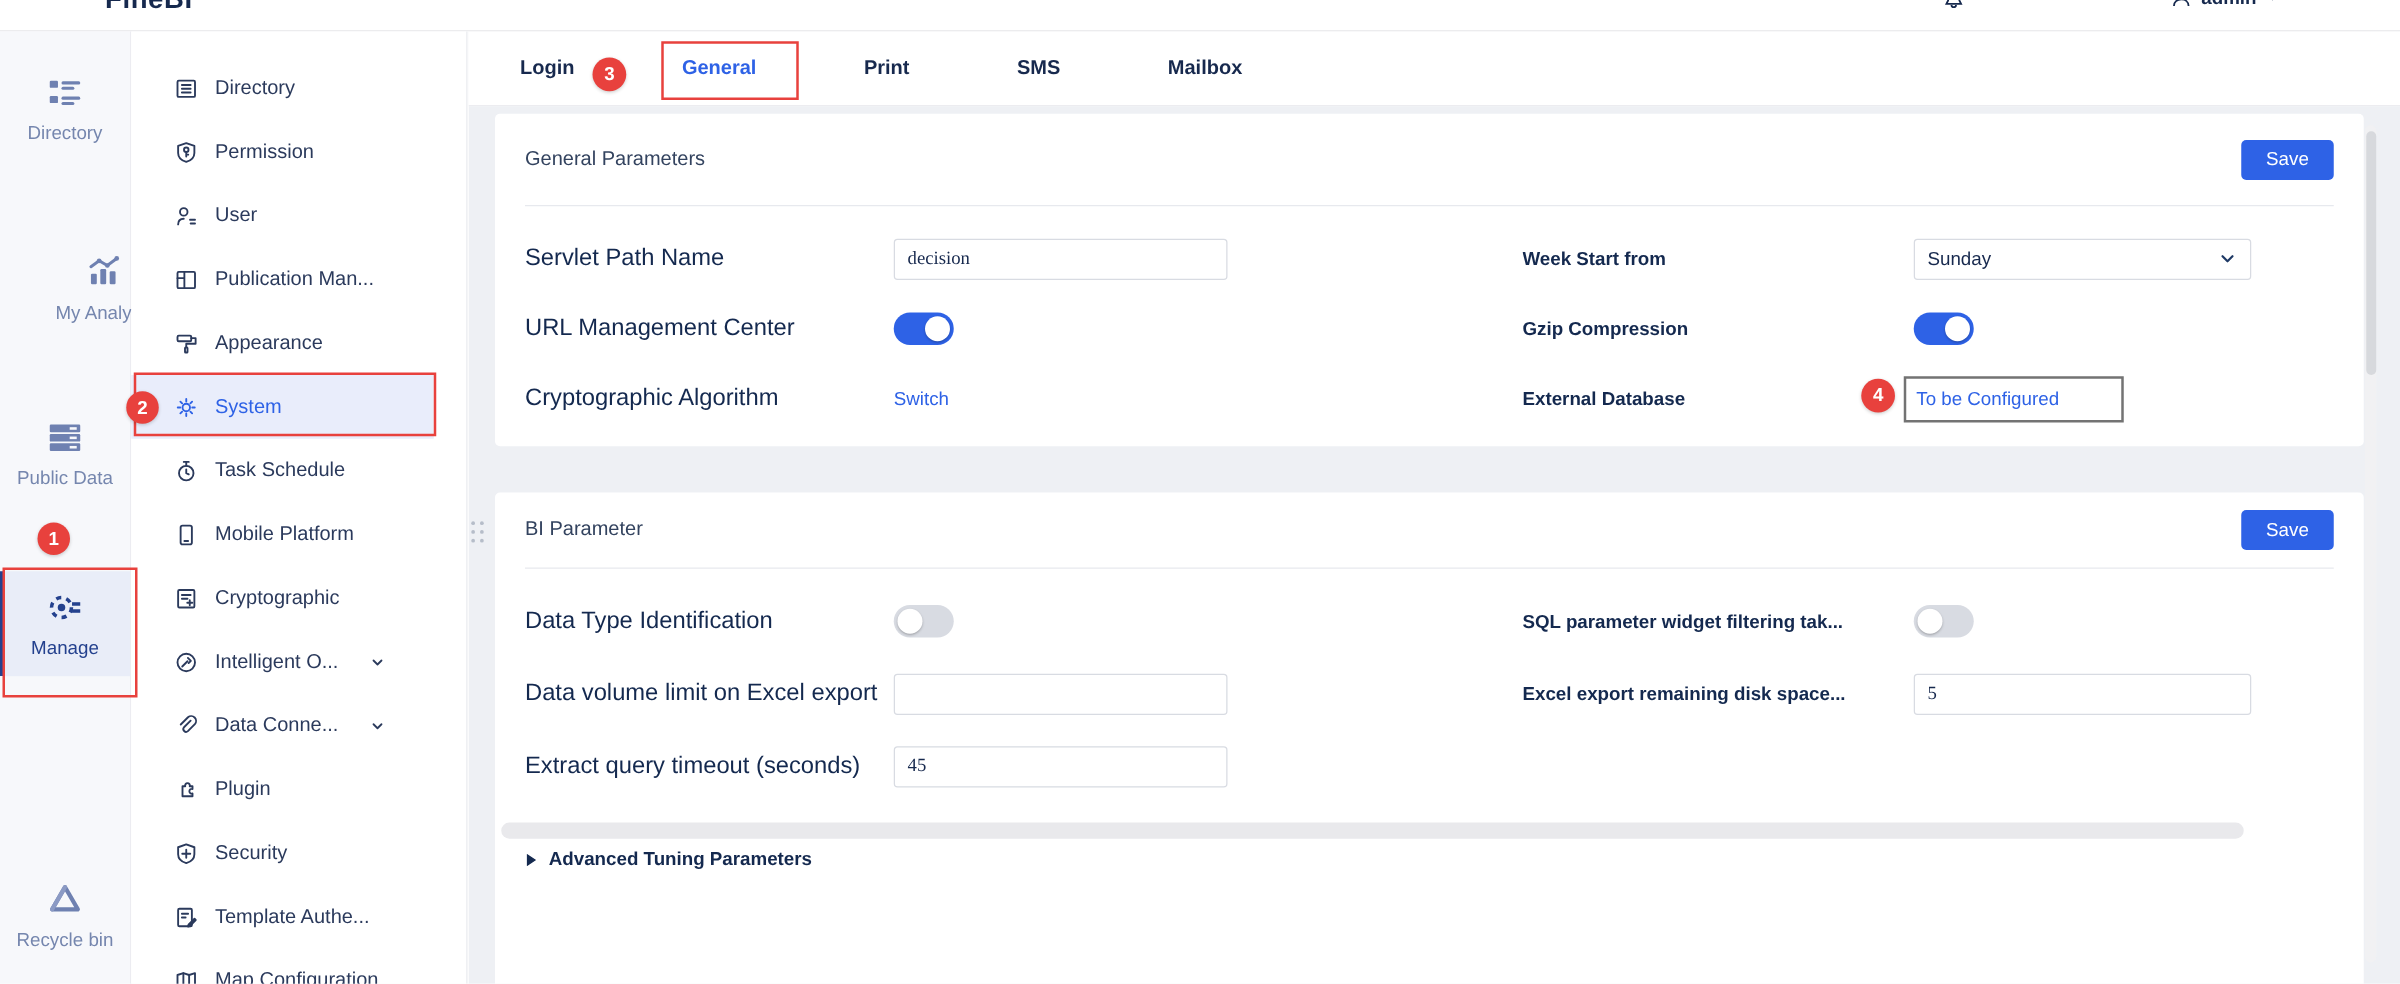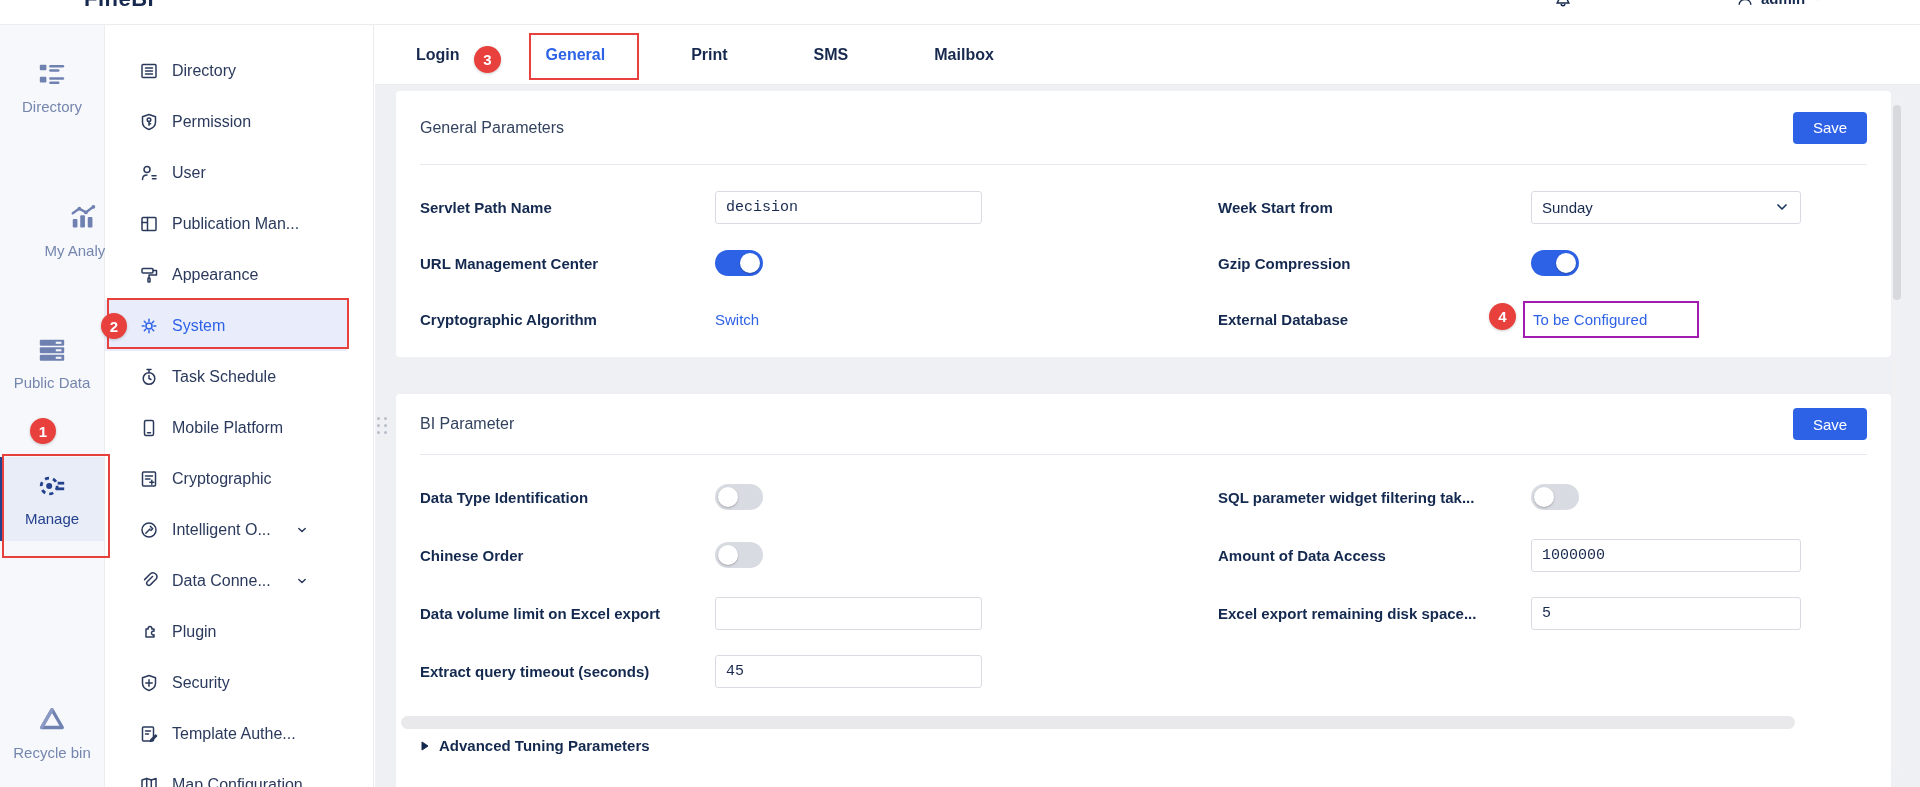--- a/index.html
+++ b/index.html
@@ -54,43 +54,43 @@
   .card2{top:369px;height:413px;}
   .card-head{display:flex;justify-content:space-between;align-items:center;padding:0 24px;gap:44px;}
   .card1 .card-head{height:73px;} .card2 .card-head{height:60px;}
   .card-title{font-size:16px;color:#33435f;}
   .save-btn{background:#2e62e6;color:#fff;font-size:15px;border:none;border-radius:4px;
             width:74px;height:32px;cursor:pointer;font-family:"Liberation Sans",sans-serif;}
   .card-divider{height:1px;background:#e7e9ee;margin:0 24px;}
   .rows{padding-top:14px;} .card2 .rows{padding-top:13px;}
   .row{display:flex;align-items:center;padding:0 24px;}
   .card1 .row{height:56px;} .card2 .row{height:58px;}
-  .lbl{width:295px;font-size:15px;font-weight:bold;color:#14294f;flex:none;
+  .lbl{width:295px;font-size:19px;font-weight:normal;color:#14294f;flex:none;
        white-space:nowrap;overflow:hidden;}
   .ctrl-a{width:503px;flex:none;display:flex;align-items:center;}
   .lbl-b{width:313px;flex:none;font-size:15px;font-weight:bold;color:#14294f;
          white-space:nowrap;overflow:hidden;}
   .ctrl-b{flex:none;display:flex;align-items:center;width:345px;}
 
   .text-input{width:267px;height:33px;border:1px solid #d8dbe2;border-radius:3px;padding:0 10px;
-              font-size:15px;font-family:Liberation Mono, monospace;color:#17294e;
+              font-size:15px;font-family:Liberation Serif, serif;color:#17294e;
               box-sizing:border-box;background:#fff;}
   .ctrl-b .text-input{width:270px;}
   .select{width:270px;height:33px;border:1px solid #d8dbe2;border-radius:3px;display:flex;
           align-items:center;justify-content:space-between;padding:0 10px;font-size:15px;
           color:#17294e;background:#fff;box-sizing:border-box;cursor:pointer;}
   .select svg{stroke:#1f3a66;fill:none;stroke-width:2.2;stroke-linecap:round;stroke-linejoin:round;}
   .link{color:#2e62e6;font-size:15px;cursor:pointer;}
   .toggle{width:48px;height:26px;border-radius:13px;position:relative;cursor:pointer;flex:none;}
   .toggle::after{content:"";position:absolute;top:3px;width:20px;height:20px;border-radius:50%;
                  background:#fff;box-shadow:0 1px 2px rgba(0,0,0,.25);}
   .toggle[data-state="on"]{background:#2e62e6;} .toggle[data-state="on"]::after{right:3px;}
   .toggle[data-state="off"]{background:#d8dbe2;} .toggle[data-state="off"]::after{left:3px;}
 
-  .red-box-inline{display:inline-flex;align-items:center;border:2px solid #a21caf;height:37px;
+  .red-box-inline{display:inline-flex;align-items:center;border:2px solid #737373;height:37px;
                   box-sizing:border-box;padding:0 8px;min-width:176px;margin-left:-8px;}
 
   .hbar{height:13px;background:#e9e9ec;border-radius:7px;margin:16px 96px 0 5px;}
   .advanced{display:flex;align-items:center;gap:9px;padding:0 24px;margin-top:8px;
             font-weight:bold;color:#14294f;font-size:15px;}
   .advanced svg{stroke:#14294f;fill:#14294f;}
 
   .drag-dots{position:absolute;left:2px;top:392px;display:grid;grid-template-columns:3px 3px;
              grid-gap:4px;z-index:3;}
   .drag-dots i{width:3px;height:3px;border-radius:50%;background:#b6bdc9;}
@@ -372,30 +372,20 @@
         <span class="lbl">Data Type Identification</span>
         <span class="ctrl-a">
             <span class="toggle" data-state="off"></span>
           </span>
         <span class="lbl-b">SQL parameter widget filtering tak...</span>
         <span class="ctrl-b">
             <span class="toggle" data-state="off"></span>
           </span>
       </div>
       <div class="row">
-        <span class="lbl">Chinese Order</span>
-        <span class="ctrl-a">
-            <span class="toggle" data-state="off"></span>
-          </span>
-        <span class="lbl-b">Amount of Data Access</span>
-        <span class="ctrl-b">
-            <input class="text-input" value="1000000" style="">
-          </span>
-      </div>
-      <div class="row">
         <span class="lbl">Data volume limit on Excel export</span>
         <span class="ctrl-a">
             <input class="text-input" value="" style="">
           </span>
         <span class="lbl-b">Excel export remaining disk space...</span>
         <span class="ctrl-b">
             <input class="text-input" value="5" style="">
           </span>
       </div>
       <div class="row">

